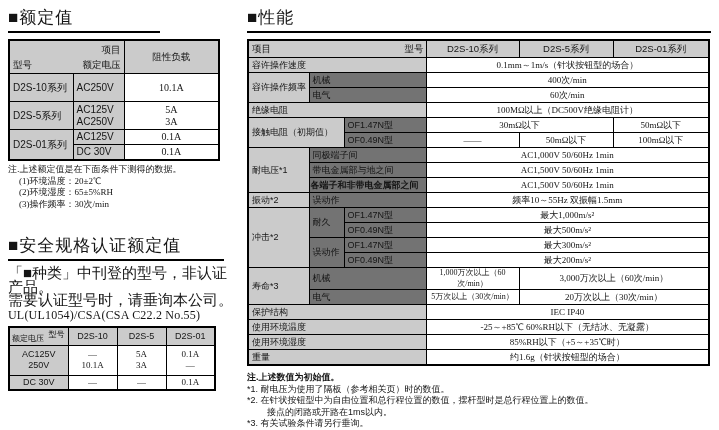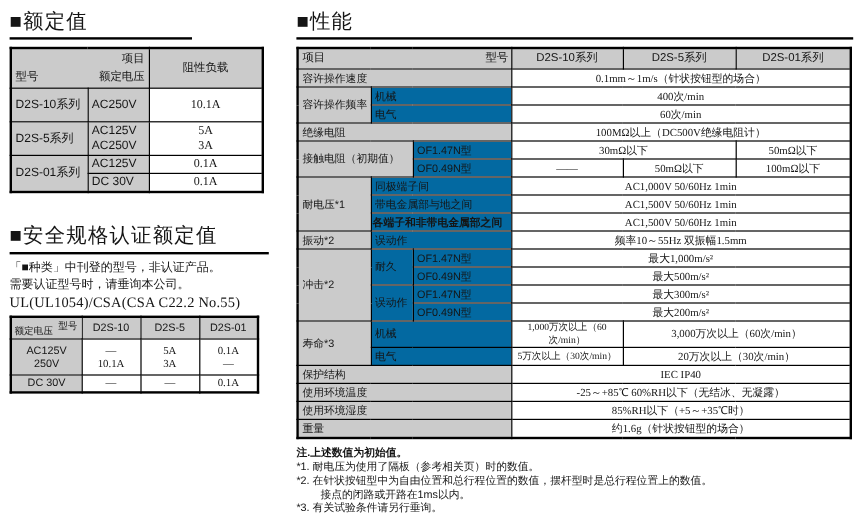--- a/index.html
+++ b/index.html
@@ -27,38 +27,38 @@
   .rated-tb .rshort td{height:12px;}
   .rated-tb .load{font-size:10px;}
 
   
   .notes{font-size:9px;line-height:11.5px;margin-top:3px;}
   .notes .indent{padding-left:11px;}
   .notes .indent2{padding-left:20px;}
   .notes .bold{font-weight:bold;}
 
   .sec2{margin-top:26px;}
-  .cert-para{font-size:10px;line-height:13.5px;margin-top:5px;}
+  .cert-para{font-size:15px;line-height:13.5px;margin-top:5px;}
   .standards{font-size:12px;font-family:"Liberation Serif",serif;margin-top:1px;letter-spacing:0.2px;}
 
   
   .safe-tb{width:206px;margin-top:3px;border:2px solid #000;}
   .safe-tb td{font-size:9px;padding:1px 2px;line-height:11px;text-align:center;}
   .safe-tb .hd td{height:15px;}
   .corner-safety{position:relative;height:15px;}
   .cs-model{position:absolute;top:1px;right:3px;font-size:8px;}
   .cs-volt{position:absolute;bottom:1px;left:2px;font-size:8px;}
   .safe-tb .rtall td{height:27px;}
 
   
   .perf-tb{width:461px;margin-top:6px;border:2px solid #000;}
   .perf-tb td{font-size:9px;padding:0 2px;height:14px;line-height:10.5px;text-align:center;}
   .perf-tb .hd td{height:16px;font-size:9.5px;}
   .perf-tb td.lab{text-align:left;padding-left:3px;}
-  .perf-tb td.sub{text-align:left;padding-left:3px;background:#0369a1;}
+  .perf-tb td.sub{text-align:left;padding-left:3px;background:#737373;}
   .perf-tb td.tight{font-size:8px;padding:0 1px;}
   .split{display:flex;justify-content:space-between;}
 </style>
 </head>
 <body>
 
 <div class="col-left">
 
   <div class="sec-title">■额定值</div>
   <div class="rule" style="width:152px;"></div>
@@ -97,20 +97,26 @@
       <td class="gray">AC125V</td>
       <td class="val load">0.1A</td>
     </tr>
     <tr class="rshort">
       <td class="gray">DC 30V</td>
       <td class="val load">0.1A</td>
     </tr>
   </tbody>
     </table>
 
+  <div class="notes">
+    <div>注.上述额定值是在下面条件下测得的数据。</div>
+    <div class="indent val" style="text-align:left;">(1)环境温度：20±2℃</div>
+    <div class="indent val" style="text-align:left;">(2)环境湿度：65±5%RH</div>
+    <div class="indent val" style="text-align:left;">(3)操作频率：30次/min</div>
+  </div>
 
   <div class="sec-title sec2">■安全规格认证额定值</div>
   <div class="rule" style="width:216px;"></div>
 
   <div class="cert-para">
     <div>「■种类」中刊登的型号，非认证产品。</div>
     <div>需要认证型号时，请垂询本公司。</div>
   </div>
   <div class="standards">UL(UL1054)/CSA(CSA  C22.2  No.55)</div>
 

